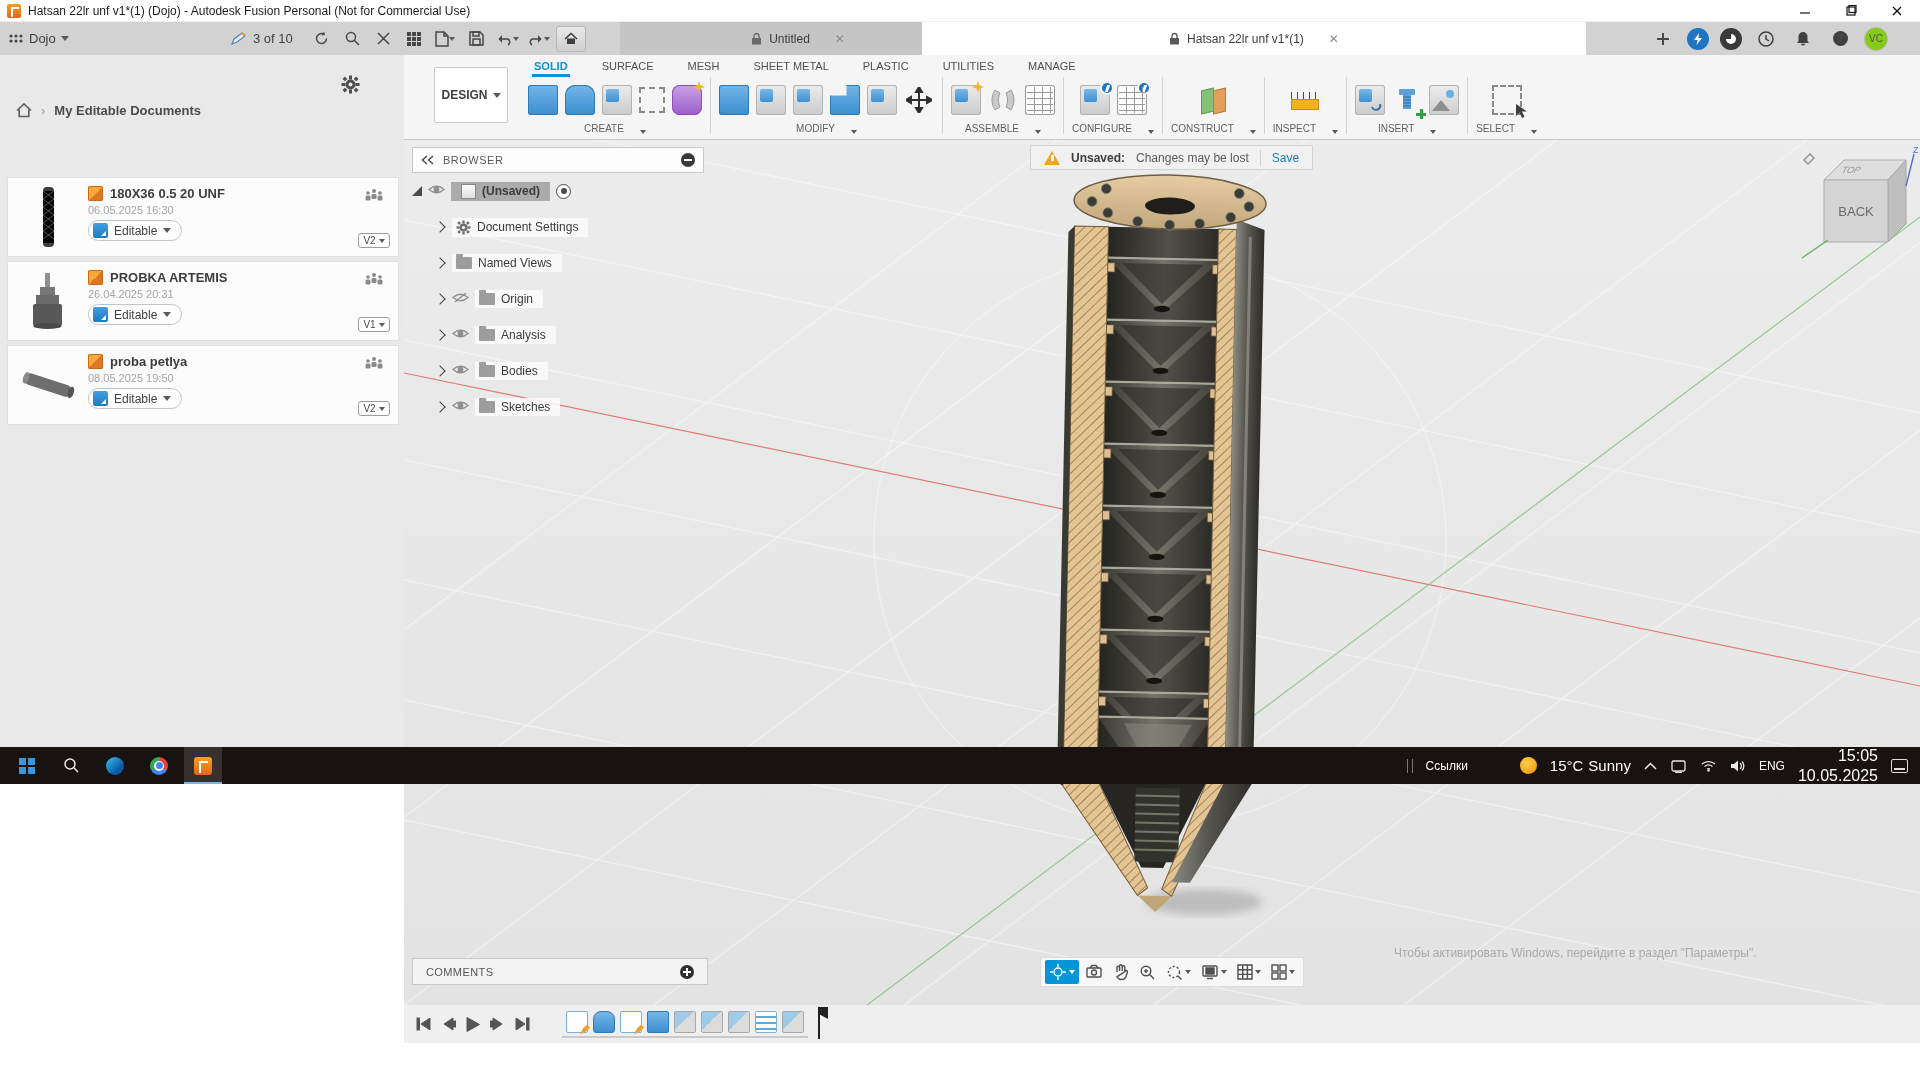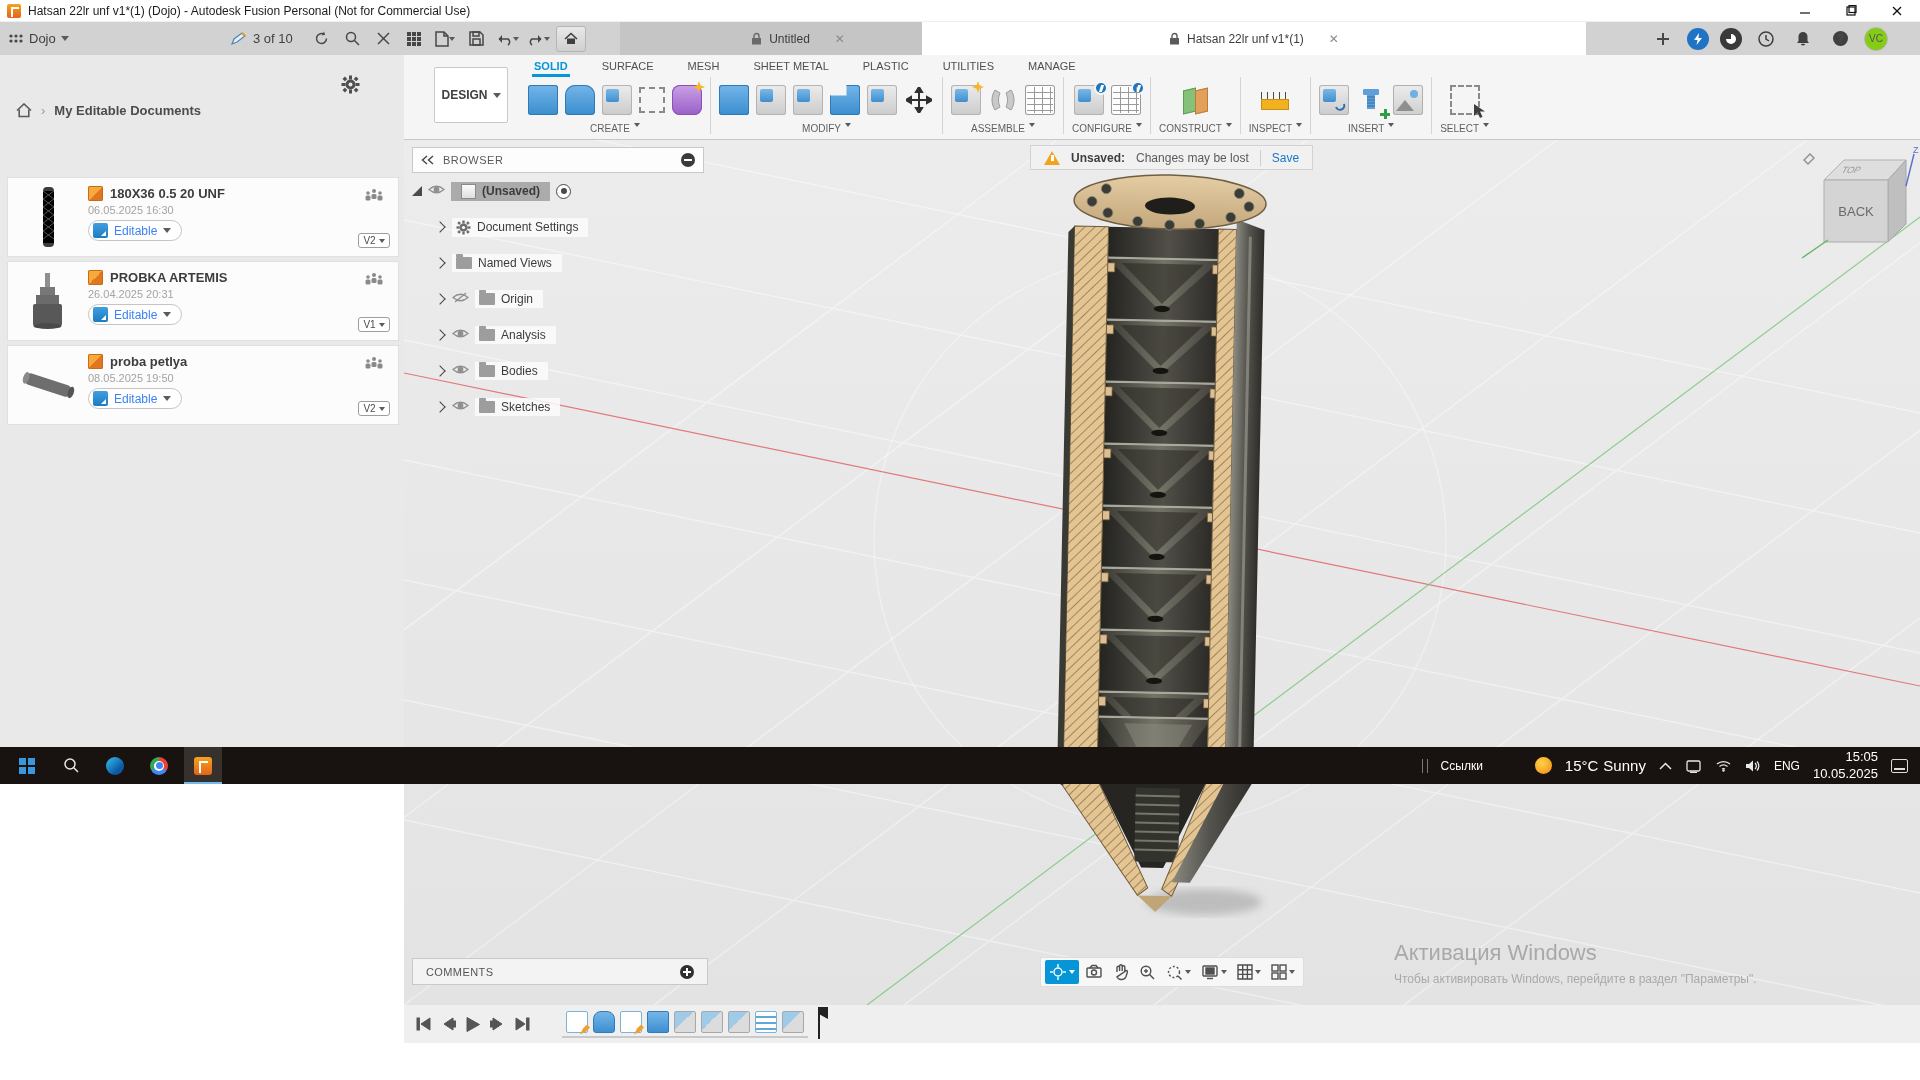--- a/index.html
+++ b/index.html
@@ -32,37 +32,37 @@
 .breadcrumb{position:absolute;left:16px;top:48px;display:flex;align-items:center;gap:9px;font-size:13px;font-weight:bold;color:#4c4c4c}
 .breadcrumb svg{stroke:#5a5a5a;fill:none;stroke-width:1.6}
 .chev{color:#9a9a9a;font-weight:normal}
 .gear-top{position:absolute;right:44px;top:20px}
 .card{position:absolute;left:8px;width:390px;height:78px;background:#fcfcfc;display:flex;box-shadow:0 0 0 1px #e0e0e0}
 .card .thumb{width:80px;display:flex;align-items:center;justify-content:center}
 .card .body{flex:1;padding-top:8px}
 .nameline{display:flex;align-items:flex-start;gap:7px;font-size:13px;font-weight:bold;color:#3d3d3d}
 .cube-ic{width:15px;height:15px;background:linear-gradient(135deg,#f7a93c 0 50%,#e0761f 50%);border-radius:2px;box-shadow:inset 0 0 0 1px #c96a16}
 .dateline{font-size:11px;color:#a3a3a3;margin:3px 0 4px}
-.pill{display:inline-flex;align-items:center;gap:6px;border:1px solid #c4c4c4;border-radius:12px;background:#fff;padding:2px 10px 2px 4px;font-size:12px;color:#3b82f6}
+.pill{display:inline-flex;align-items:center;gap:6px;border:1px solid #c4c4c4;border-radius:12px;background:#fff;padding:2px 10px 2px 4px;font-size:12px;color:#404040}
 .pill .doc-ic{width:15px;height:15px;border-radius:2px;background:linear-gradient(180deg,#3f9fe0,#1c7cc2);position:relative}
 .pill .doc-ic::after{content:"";position:absolute;right:2px;bottom:2px;width:0;height:0;border-left:5px solid transparent;border-bottom:5px solid #fff}
 .card .right{width:48px;display:flex;flex-direction:column;align-items:center;justify-content:space-between;padding:10px 0 8px}
 .vbadge{display:flex;align-items:center;gap:3px;border:1px solid #9d9d9d;border-radius:3px;background:#fff;font-size:10px;color:#4a4a4a;padding:1px 4px}
 .people{fill:#8a8a8a}
 
 
 .ribbon{position:absolute;top:55px;left:404px;right:0;height:85px;background:#f5f5f5;border-bottom:1px solid #c7c7c7}
 .design-btn{position:absolute;left:30px;top:12px;width:74px;height:56px;background:#fff;border:1px solid #c9c9c9;border-radius:2px;display:flex;align-items:center;justify-content:center;gap:5px;font-size:12px;font-weight:bold;color:#404040}
 .rtabs{position:absolute;left:128px;top:2px;display:flex;gap:30px;font-size:11px;color:#4f4f4f}
 .rtab{padding:3px 2px 2px}
 .rtab.active{color:#0696d7;font-weight:bold;border-bottom:3px solid #0696d7}
 .rgroups{position:absolute;left:118px;top:20px;display:flex;align-items:stretch}
 .rgroup{display:flex;flex-direction:column;align-items:center;justify-content:space-between;padding:2px 6px 1px}
 .rtools{display:flex;align-items:center;gap:7px;height:46px}
-.rlabel{display:flex;align-items:flex-start;gap:4px;font-size:10px;color:#5f5f5f;padding-bottom:1px}
+.rlabel{display:flex;align-items:flex-end;gap:16px;font-size:10px;color:#5f5f5f;padding-bottom:1px}
 .rsep{width:1px;background:#d4d4d4;margin:2px 2px}
 .t{width:30px;height:30px;position:relative;border-radius:3px}
 .t.sm{width:26px;height:26px}
 .t.b{background:linear-gradient(180deg,#74b5e8,#3a8ecf);box-shadow:inset 0 0 0 1px #2f7ab6}
 .t.g{background:linear-gradient(180deg,#ececec,#cbcbcb);box-shadow:inset 0 0 0 1px #b3b3b3}
 .t.g::after{content:"";position:absolute;left:4px;top:4px;width:13px;height:13px;background:linear-gradient(180deg,#79b8e8,#3f8fd0);border-radius:2px}
 .t.purple{background:linear-gradient(180deg,#c9a1e4,#9a5fc9);border-radius:8px;box-shadow:inset 0 0 0 1px #8a4fba}
 .t.purple::after{content:"";position:absolute;right:-3px;top:-3px;width:11px;height:11px;background:#f5b built}
 .t.star::before{content:"";position:absolute;right:-3px;top:-4px;width:12px;height:12px;background:#f7b62a;clip-path:polygon(50% 0,62% 35%,100% 50%,62% 65%,50% 100%,38% 65%,0 50%,38% 35%)}
 .t.planes{background:none}
@@ -157,21 +157,21 @@
 .chrome-ic{width:18px;height:18px;border-radius:50%;background:conic-gradient(#ea4335 0 33%,#4285f4 33% 66%,#34a853 66% 100%);position:relative}
 .chrome-ic::before{content:"";position:absolute;inset:4px;border-radius:50%;background:#fff}
 .chrome-ic::after{content:"";position:absolute;inset:5.5px;border-radius:50%;background:#4285f4}
 .edge-ic{width:18px;height:18px;border-radius:50%;background:linear-gradient(135deg,#35c1f1,#0c59a4 70%)}
 .fusion-tb{width:18px;height:18px;border-radius:3px;background:linear-gradient(180deg,#f6a21c,#e2641c);position:relative}
 .fusion-tb::after{content:"";position:absolute;left:5px;top:4px;width:7px;height:10px;border-left:2.4px solid #fff;border-top:2.4px solid #fff}
 .tray{margin-left:auto;display:flex;align-items:center;gap:13px;padding-right:12px}
 .tray svg{stroke:#e8e8e8;fill:none;stroke-width:1.3}
 .handle{width:6px;height:14px;border-left:1px solid #777;border-right:1px solid #777}
 .sun{width:17px;height:17px;border-radius:50%;background:radial-gradient(circle at 40% 35%,#ffd24a,#f28a0e)}
-.clockblock{text-align:right;font-size:13px;line-height:1.25}
+.clockblock{text-align:right;font-size:16px;line-height:1.25}
 .notif{width:17px;height:14px;border:1.4px solid #ddd;border-radius:2px;position:relative}
 .notif::after{content:"";position:absolute;left:2px;bottom:2px;right:2px;height:1.5px;background:#ddd}
 </style>
 </head>
 <body>
 
 <div id="screen">
 
   <div class="titlebar">
     <span class="fusion-badge"></span>
@@ -919,21 +919,20 @@
             <rect x="1" y="1" width="6" height="6"></rect>
             <rect x="9" y="1" width="6" height="6"></rect>
             <rect x="1" y="9" width="6" height="6"></rect>
             <rect x="9" y="9" width="6" height="6"></rect>
           </svg>
           <span class="car sm"></span>
         </span>
     </div>
 
     <div class="watermark">
-      <div class="l1">Активация Windows</div>
       <div class="l2">Чтобы активировать Windows, перейдите в раздел "Параметры".</div>
     </div>
   </div>
 
   <div class="timeline">
     <div class="pb">
       <svg width="16" height="14">
           <rect x="1" y="1" width="2.4" height="12"></rect>
           <path d="M14 1 L5 7 L14 13 Z"></path>
         </svg>

